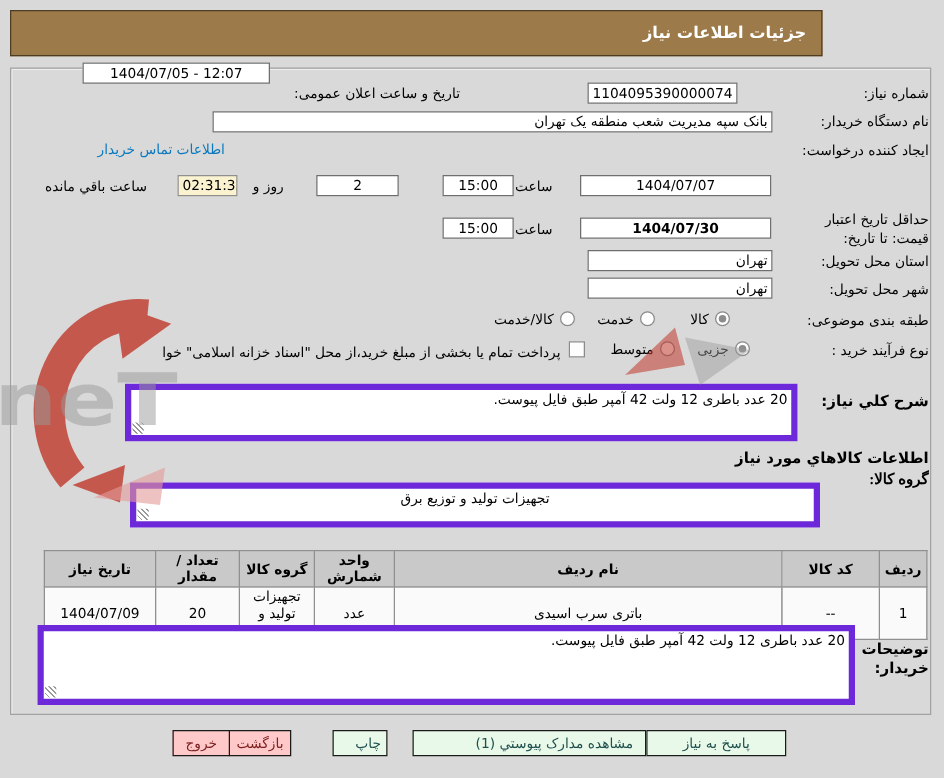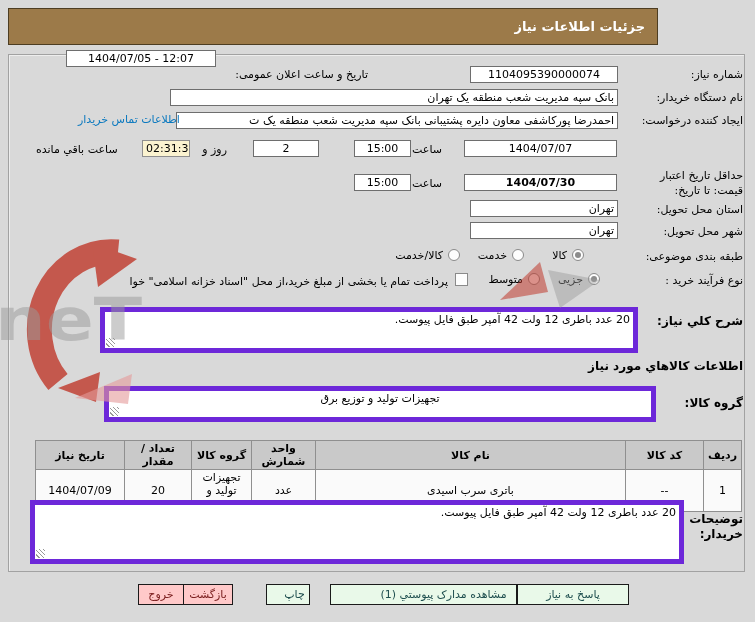--- a/index.html
+++ b/index.html
@@ -93,29 +93,28 @@
 
 <div id="page">
 
   <div class="hdr">
     <span>جزئیات اطلاعات نیاز</span>
   </div>
 
   <div class="panel"></div>
 
   <div class="lbl" style="right:12px;top:67px;">شماره نیاز:</div>
-  <div class="ibox center num" style="left:470px;top:66px;width:148px;">1104095390000074</div>
+  <div class="ibox center num" style="left:470px;top:66px;width:120px;">1104095390000074</div>
   <div class="lbl" style="right:387px;top:67px;">تاریخ و ساعت اعلان عمومی:</div>
   <div class="ibox center num" style="left:66px;top:50px;width:150px;">1404/07/05 - 12:07</div>
 
   <div class="lbl" style="right:12px;top:90px;">نام دستگاه خریدار:</div>
   <div class="ibox" style="left:170px;top:89px;width:448px;">بانک سپه مدیریت شعب منطقه یک تهران</div>
 
   <div class="lbl" style="right:12px;top:113px;">ایجاد کننده درخواست:</div>
-  <div class="ibox" style="left:176px;top:112px;width:442px;">احمدرضا پورکاشفی معاون دایره پشتیبانی بانک سپه مدیریت شعب منطقه یک ت</div>
   <div class="link" style="left:78px;top:113px;">اطلاعات تماس خریدار</div>
 
   <div class="ibox center num" style="left:464px;top:140px;width:153px;">1404/07/07</div>
   <div class="lbl" style="right:313px;top:142px;">ساعت</div>
   <div class="ibox center num" style="left:354px;top:140px;width:57px;">15:00</div>
   <div class="ibox center num" style="left:253px;top:140px;width:66px;">2</div>
   <div class="lbl" style="right:528px;top:142px;">روز و</div>
   <div class="ibox center num ylw" style="left:142px;top:140px;width:48px;">02:31:32</div>
   <div class="lbl" style="right:658px;top:142px;right:auto;left:36px;">ساعت باقي مانده</div>
 
@@ -156,42 +155,42 @@
   <div class="lbl" style="left:130px;top:274px;right:auto;width:318px;text-align:right;overflow:hidden;">پرداخت تمام یا بخشی از مبلغ خرید،از محل "اسناد خزانه اسلامی" خواهد بود.</div>
 
   <div class="lblwrap b" style="right:12px;top:314px;width:90px;">شرح کلي نیاز:</div>
   <div class="area" style="left:100px;top:307px;width:538px;height:46px;">
     <span>20 عدد باطری 12 ولت 42 آمپر طبق فایل پیوست.</span>
     <span class="rz"></span>
   </div>
 
   <div class="lbl b" style="right:12px;top:359px;">اطلاعات کالاهاي مورد نیاز</div>
 
-  <div class="lbl b" style="right:12px;top:396px;">گروه کالا:</div>
+  <div class="lbl b" style="right:12px;top:376px;font-family:Liberation Serif, serif;">گروه کالا:</div>
   <div class="area" style="left:104px;top:386px;width:552px;height:36px;text-align:center;">
     <span>تجهیزات تولید و توزیع برق</span>
     <span class="rz"></span>
   </div>
 
   <div class="tblwrap">
     <table>
       <colgroup>
         <col style="width:38px">
           <col style="width:78px">
           <col style="width:310px">
           <col style="width:64px">
         <col style="width:60px">
           <col style="width:67px">
           <col style="width:89px">
       </colgroup>
       <tbody>
           <tr>
         <th>ردیف</th>
         <th>کد کالا</th>
-        <th>نام کالا</th>
+        <th>نام ردیف</th>
         <th>واحد شمارش</th>
         <th>گروه کالا</th>
         <th>تعداد / مقدار</th>
         <th>تاریخ نیاز</th>
       </tr>
       <tr>
         <td>1</td>
         <td>--</td>
         <td>باتری سرب اسیدی</td>
         <td>عدد</td>

